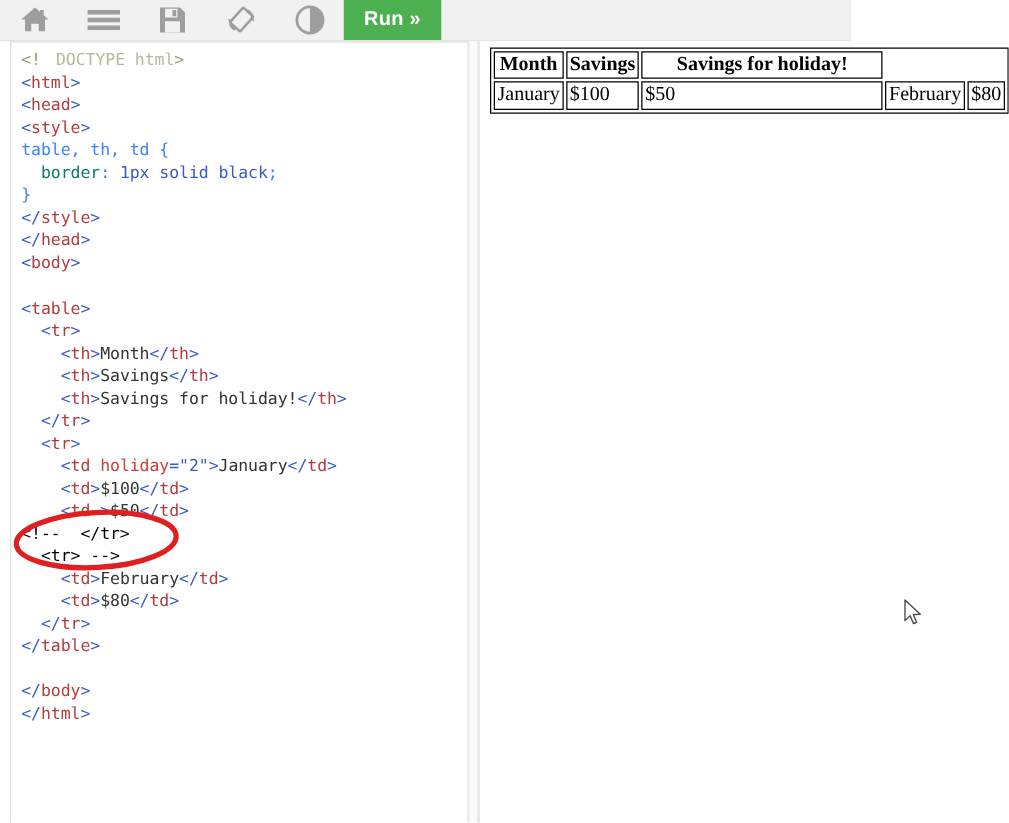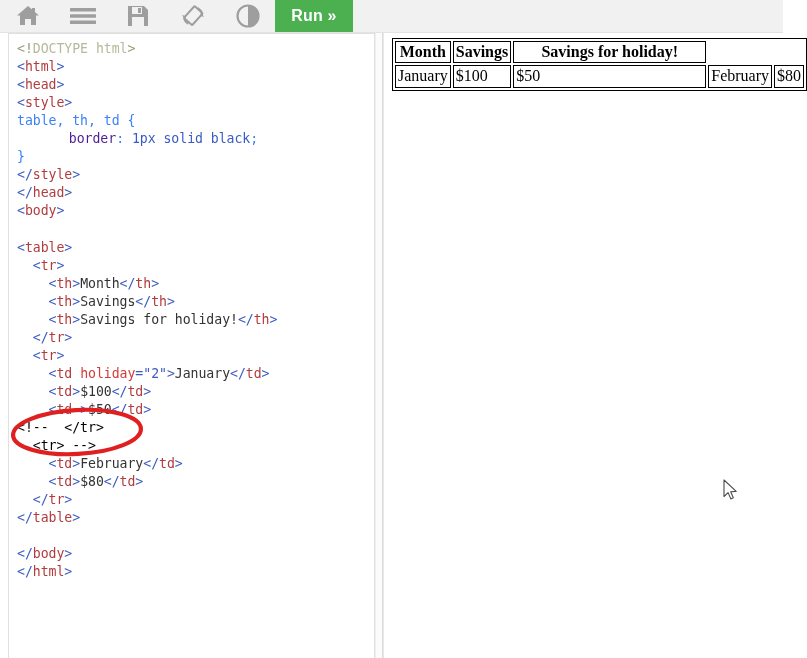--- a/index.html
+++ b/index.html
@@ -12,21 +12,21 @@
     background: #ffffff;
     font-family: "Liberation Sans", sans-serif;
     overflow: hidden;
     position: relative;
   }
 
   
   #toolbar {
     position: absolute;
     left: 0; top: 0;
-    width: 783px;
+    width: 681px;
     height: 32px;
     background: #f1f1f1;
     border-bottom: 1px solid #e3e3e3;
     display: flex;
     align-items: stretch;
   }
   .tb-btn {
     width: 55px;
     display: flex;
     align-items: center;
@@ -93,26 +93,26 @@
     line-height: 18.05px;
     white-space: pre;
     color: #333333;
     letter-spacing: -0.05px;
   }
   .tag      { color: #3b5bc4; }
   .tagname  { color: #b23c3c; text-align: center; }
   .attr     { color: #d33b3b; }
   .val      { color: #3b5bc4; }
   .txt      { color: #333333; }
-  .cssprop  { color: #4c1d95; margin-left: 36px; }
+  .cssprop  { color: #0f766e; }
   .cssval   { color: #3b5bc4; }
   .cssplain { color: #3b82f6; }
   .comment  { color: #000000; }
   .doctype  { color: #9a9a7a; }
-  .doctypeb { color: #b8b89a; }
+  .doctypeb { color: #b8b89a; margin-left: 12px; }
 
   
   #rendered-table {
     position: absolute;
     left: 8px;
     top: 5px;
     border-collapse: separate;
     border-spacing: 2px;
     font-family: "Liberation Serif", "DejaVu Serif", serif;
     font-size: 16px;

